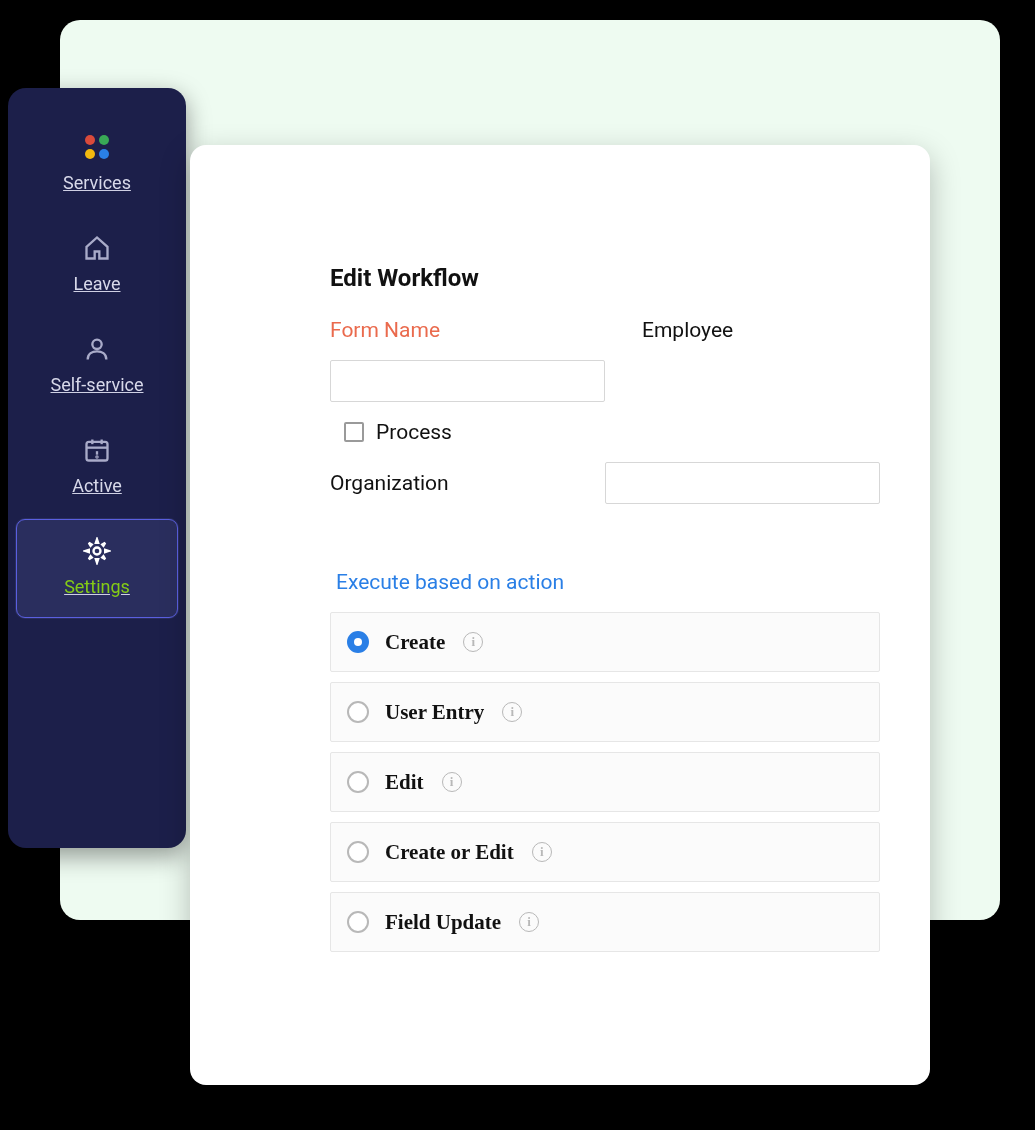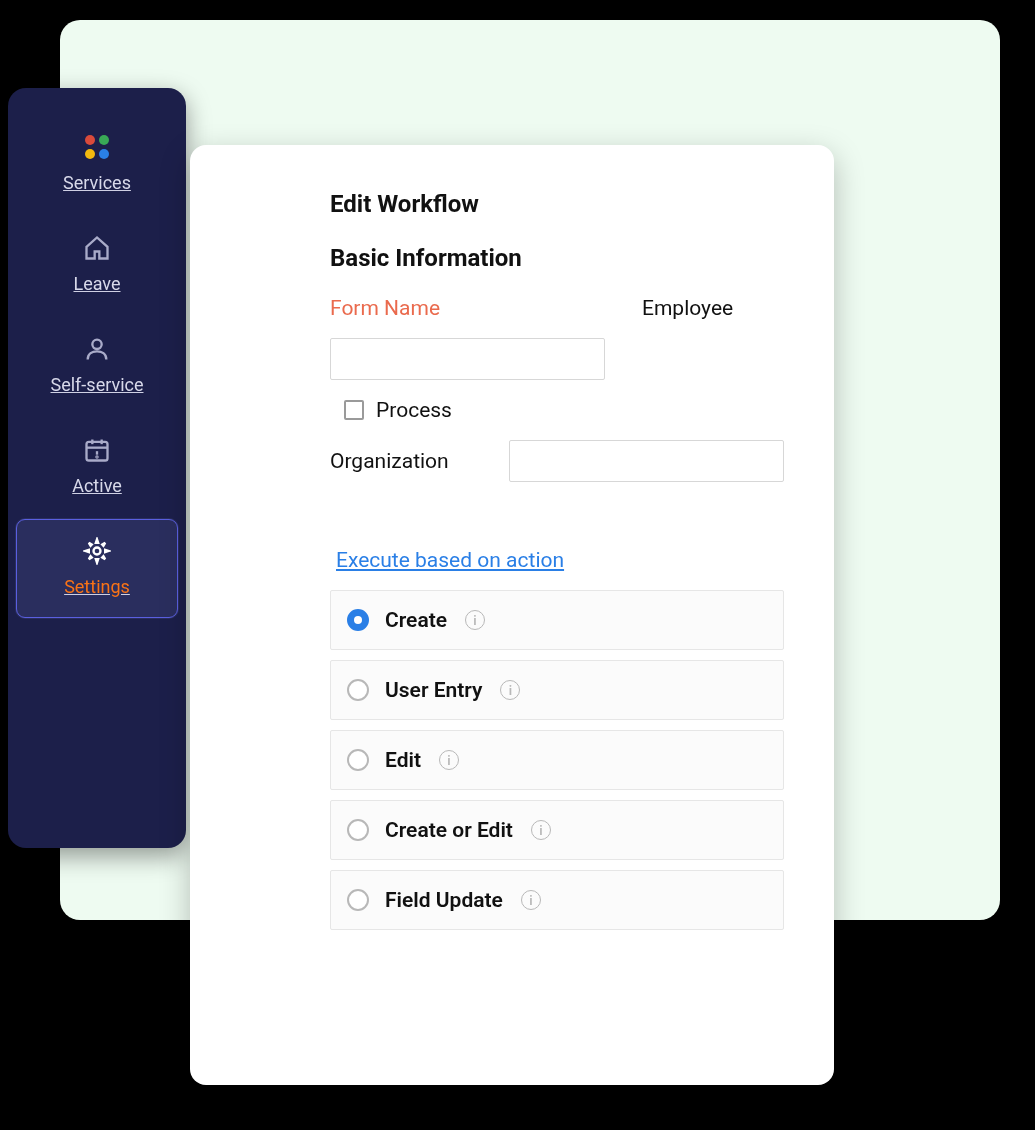--- a/index.html
+++ b/index.html
@@ -55,44 +55,44 @@
     outline: 1px solid #5a5fe0;
     outline-offset: -2px;
     width: calc(100% - 14px);
     margin: 0 7px;
   }
   .sidebar-item .lbl {
     margin-top: 10px;
     font-size: 18px;
     color: #d8d9ea;
   }
-  .sidebar-item.active .lbl { color: #f97316; }
+  .sidebar-item.active .lbl { color: #84cc16; }
 
   .dots {
     display: grid;
     grid-template-columns: repeat(2, 10px);
     grid-gap: 4px;
   }
   .dot { width: 10px; height: 10px; border-radius: 50%; }
 
   .side-icon { width: 30px; height: 30px; display:flex; align-items:center; justify-content:center; }
   .side-icon svg { stroke: #a9abc9; fill: none; stroke-width: 2; }
   .sidebar-item.active .side-icon svg { stroke: #ffffff; }
 
   
   .main-card {
     position: absolute;
     left: 190px;
     top: 145px;
-    width: 644px;
+    width: 740px;
     height: 940px;
     background: #ffffff;
     border-radius: 16px;
     box-shadow: 0 10px 30px rgba(0,0,0,0.25);
-    padding: 45px 50px 0 140px;
+    padding: 119px 50px 0 140px;
     color: #111;
   }
 
   .h1 { font-size: 24px; font-weight: 700; margin-bottom: 26px; }
   .h2 { font-size: 24px; font-weight: 700; margin-bottom: 24px; }
 
   .form-row {
     display: flex;
     align-items: center;
     margin-bottom: 18px;
@@ -127,32 +127,32 @@
     margin-right: 12px;
     background:#fff;
   }
 
   .section-gap { height: 32px; }
 
   .trigger-link {
     color: #2a7fe6;
     font-size: 21px;
     margin: 16px 0 18px 6px;
-    text-decoration: underline;
   }
 
   .radio-list { display:flex; flex-direction:column; gap:10px; }
   .radio-row {
     display:flex; align-items:center;
     background: #fbfbfb;
     border: 1px solid #e6e6e6;
     border-radius: 2px;
     height: 60px;
     padding: 0 16px;
     cursor: pointer;
+    font-family: Liberation Serif, serif;
   }
   .radio-outer {
     width: 22px; height: 22px; border-radius: 50%;
     border: 2px solid #b8b8b8;
     display:flex; align-items:center; justify-content:center;
     margin-right: 16px;
     background:#fff;
     flex-shrink:0;
   }
   .radio-outer.selected {
@@ -234,21 +234,20 @@
     </div>
     <span class="lbl">Settings</span>
   </div>
 
 </nav>
 
 <main class="main-card">
 
   <h1 class="h1">Edit Workflow</h1>
 
-  <h2 class="h2">Basic Information</h2>
 
   <div class="form-row">
     <div class="label-col req">Form Name</div>
     <div class="value-col">Employee</div>
   </div>
 
   <div class="form-row">
     <div class="value-col">
       <input type="text" class="text-input" value="" style="">
     </div>

